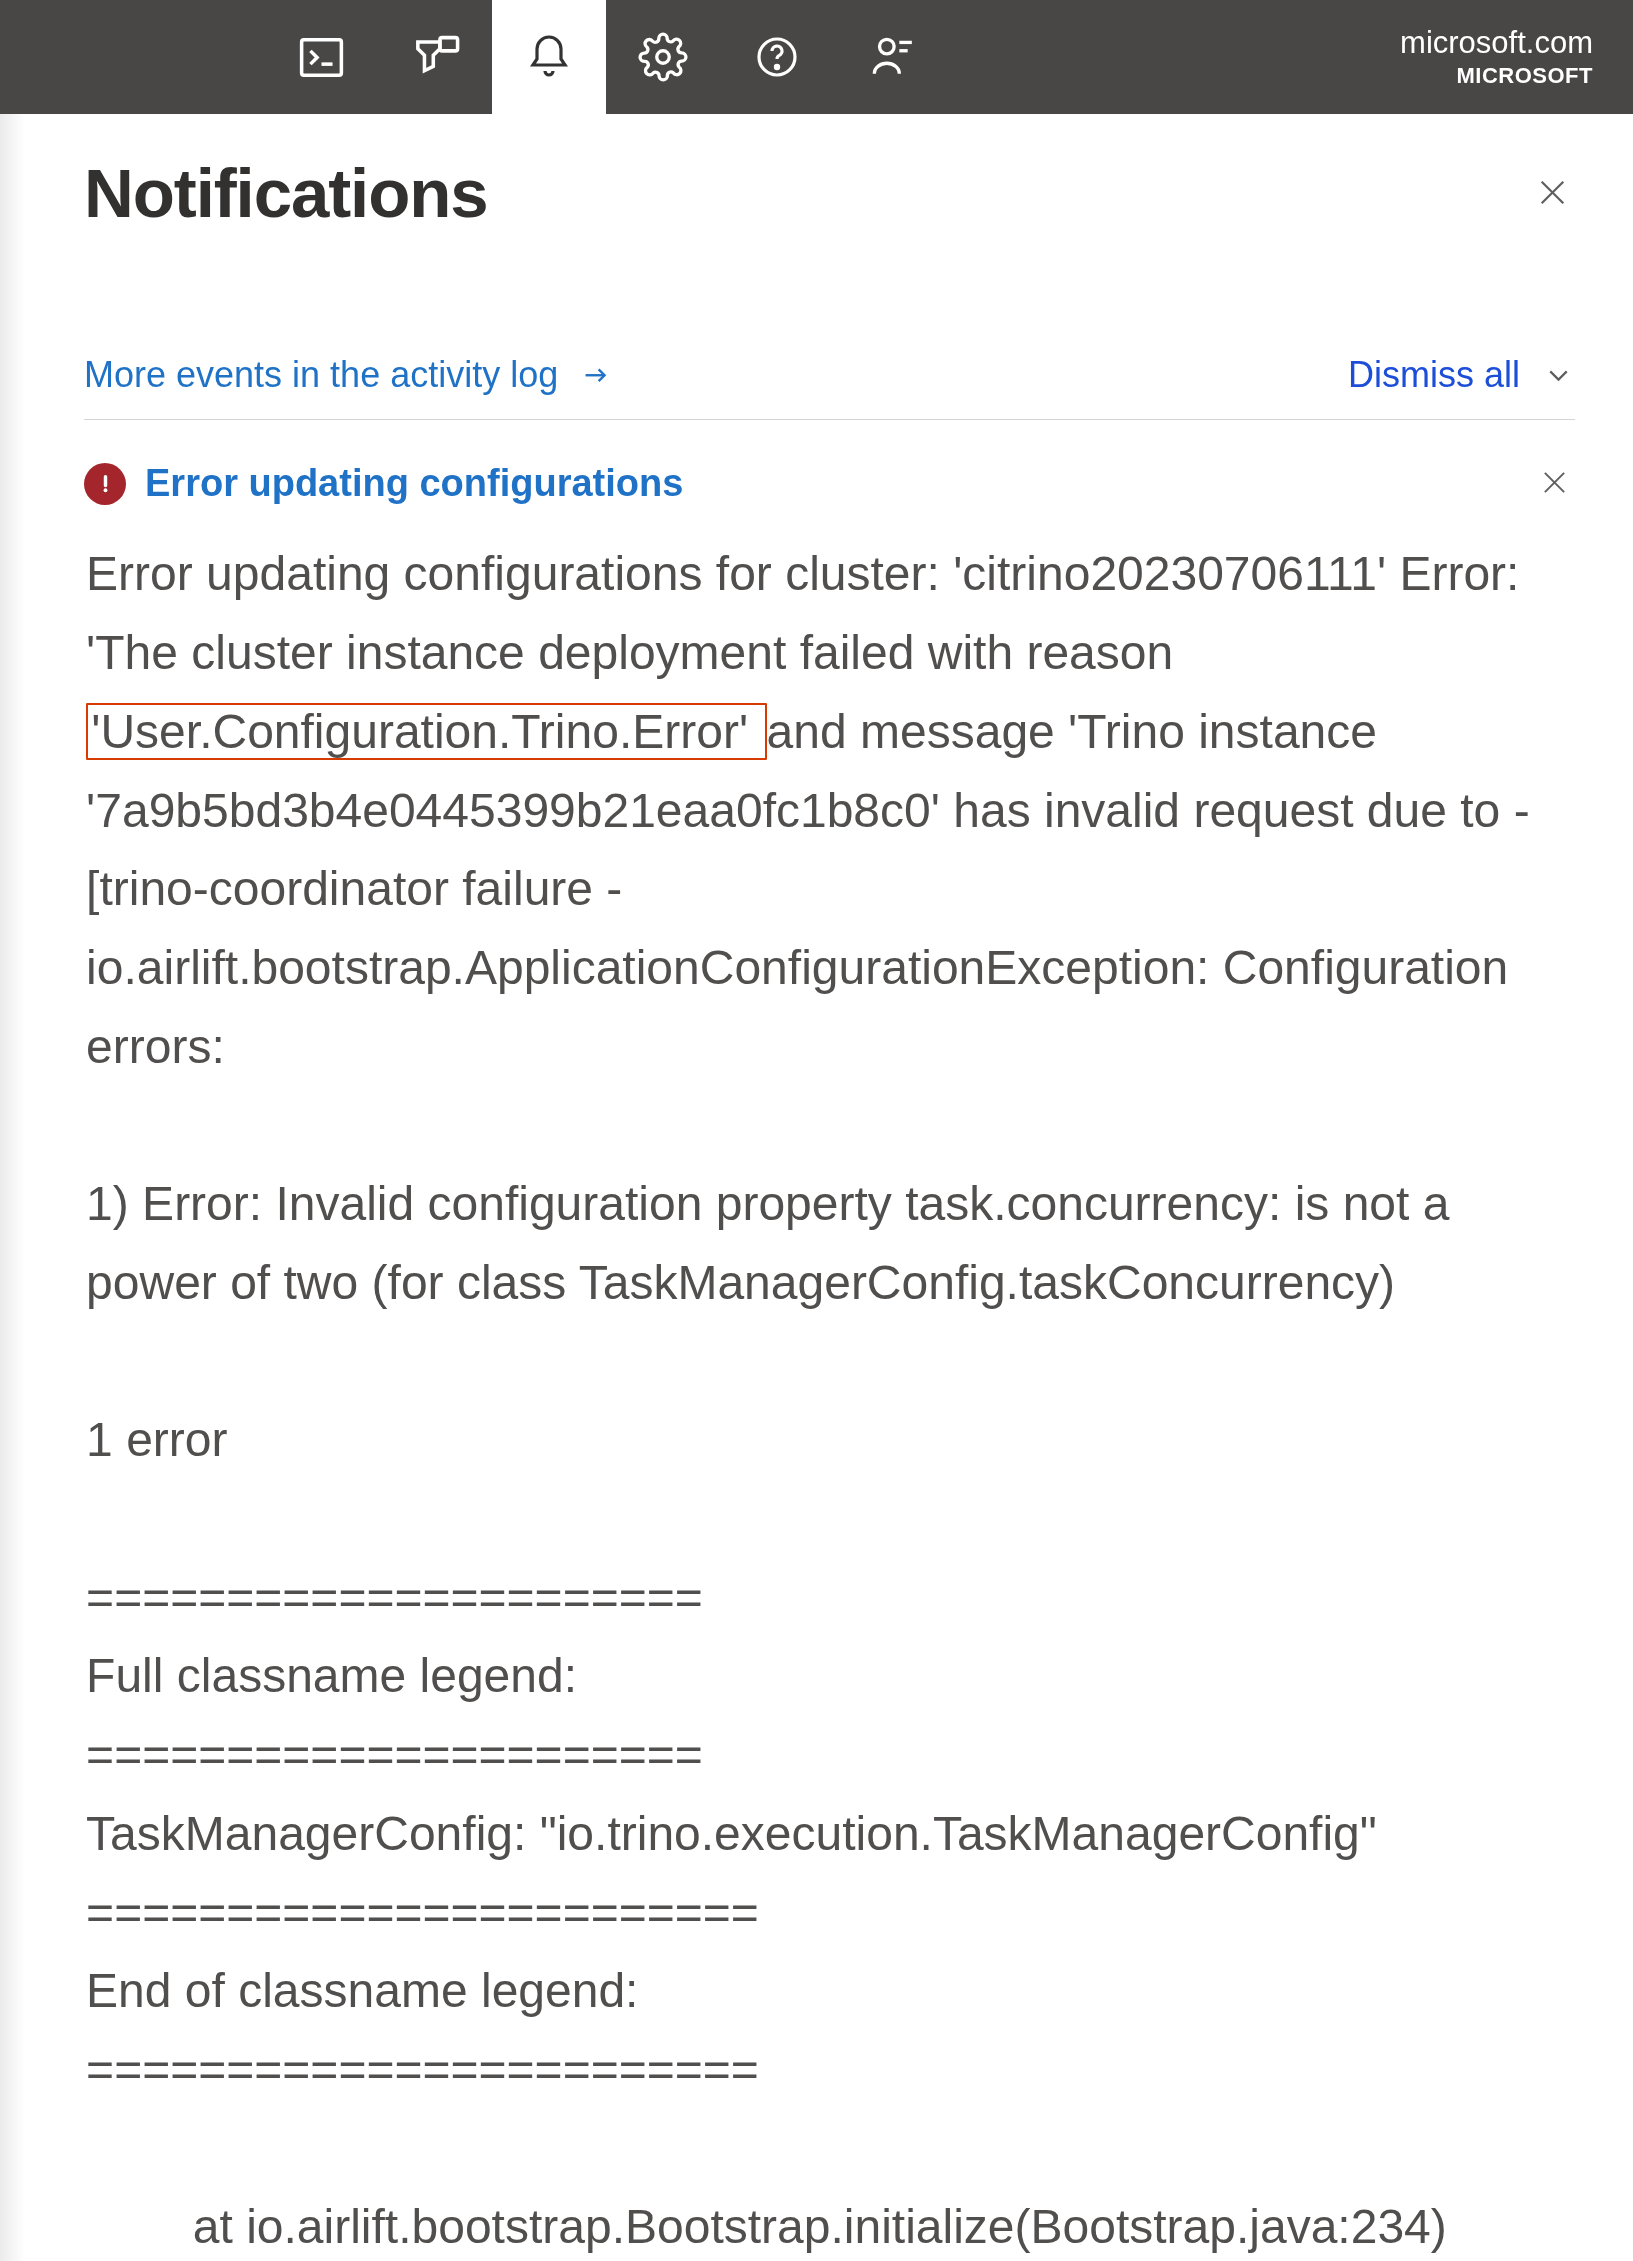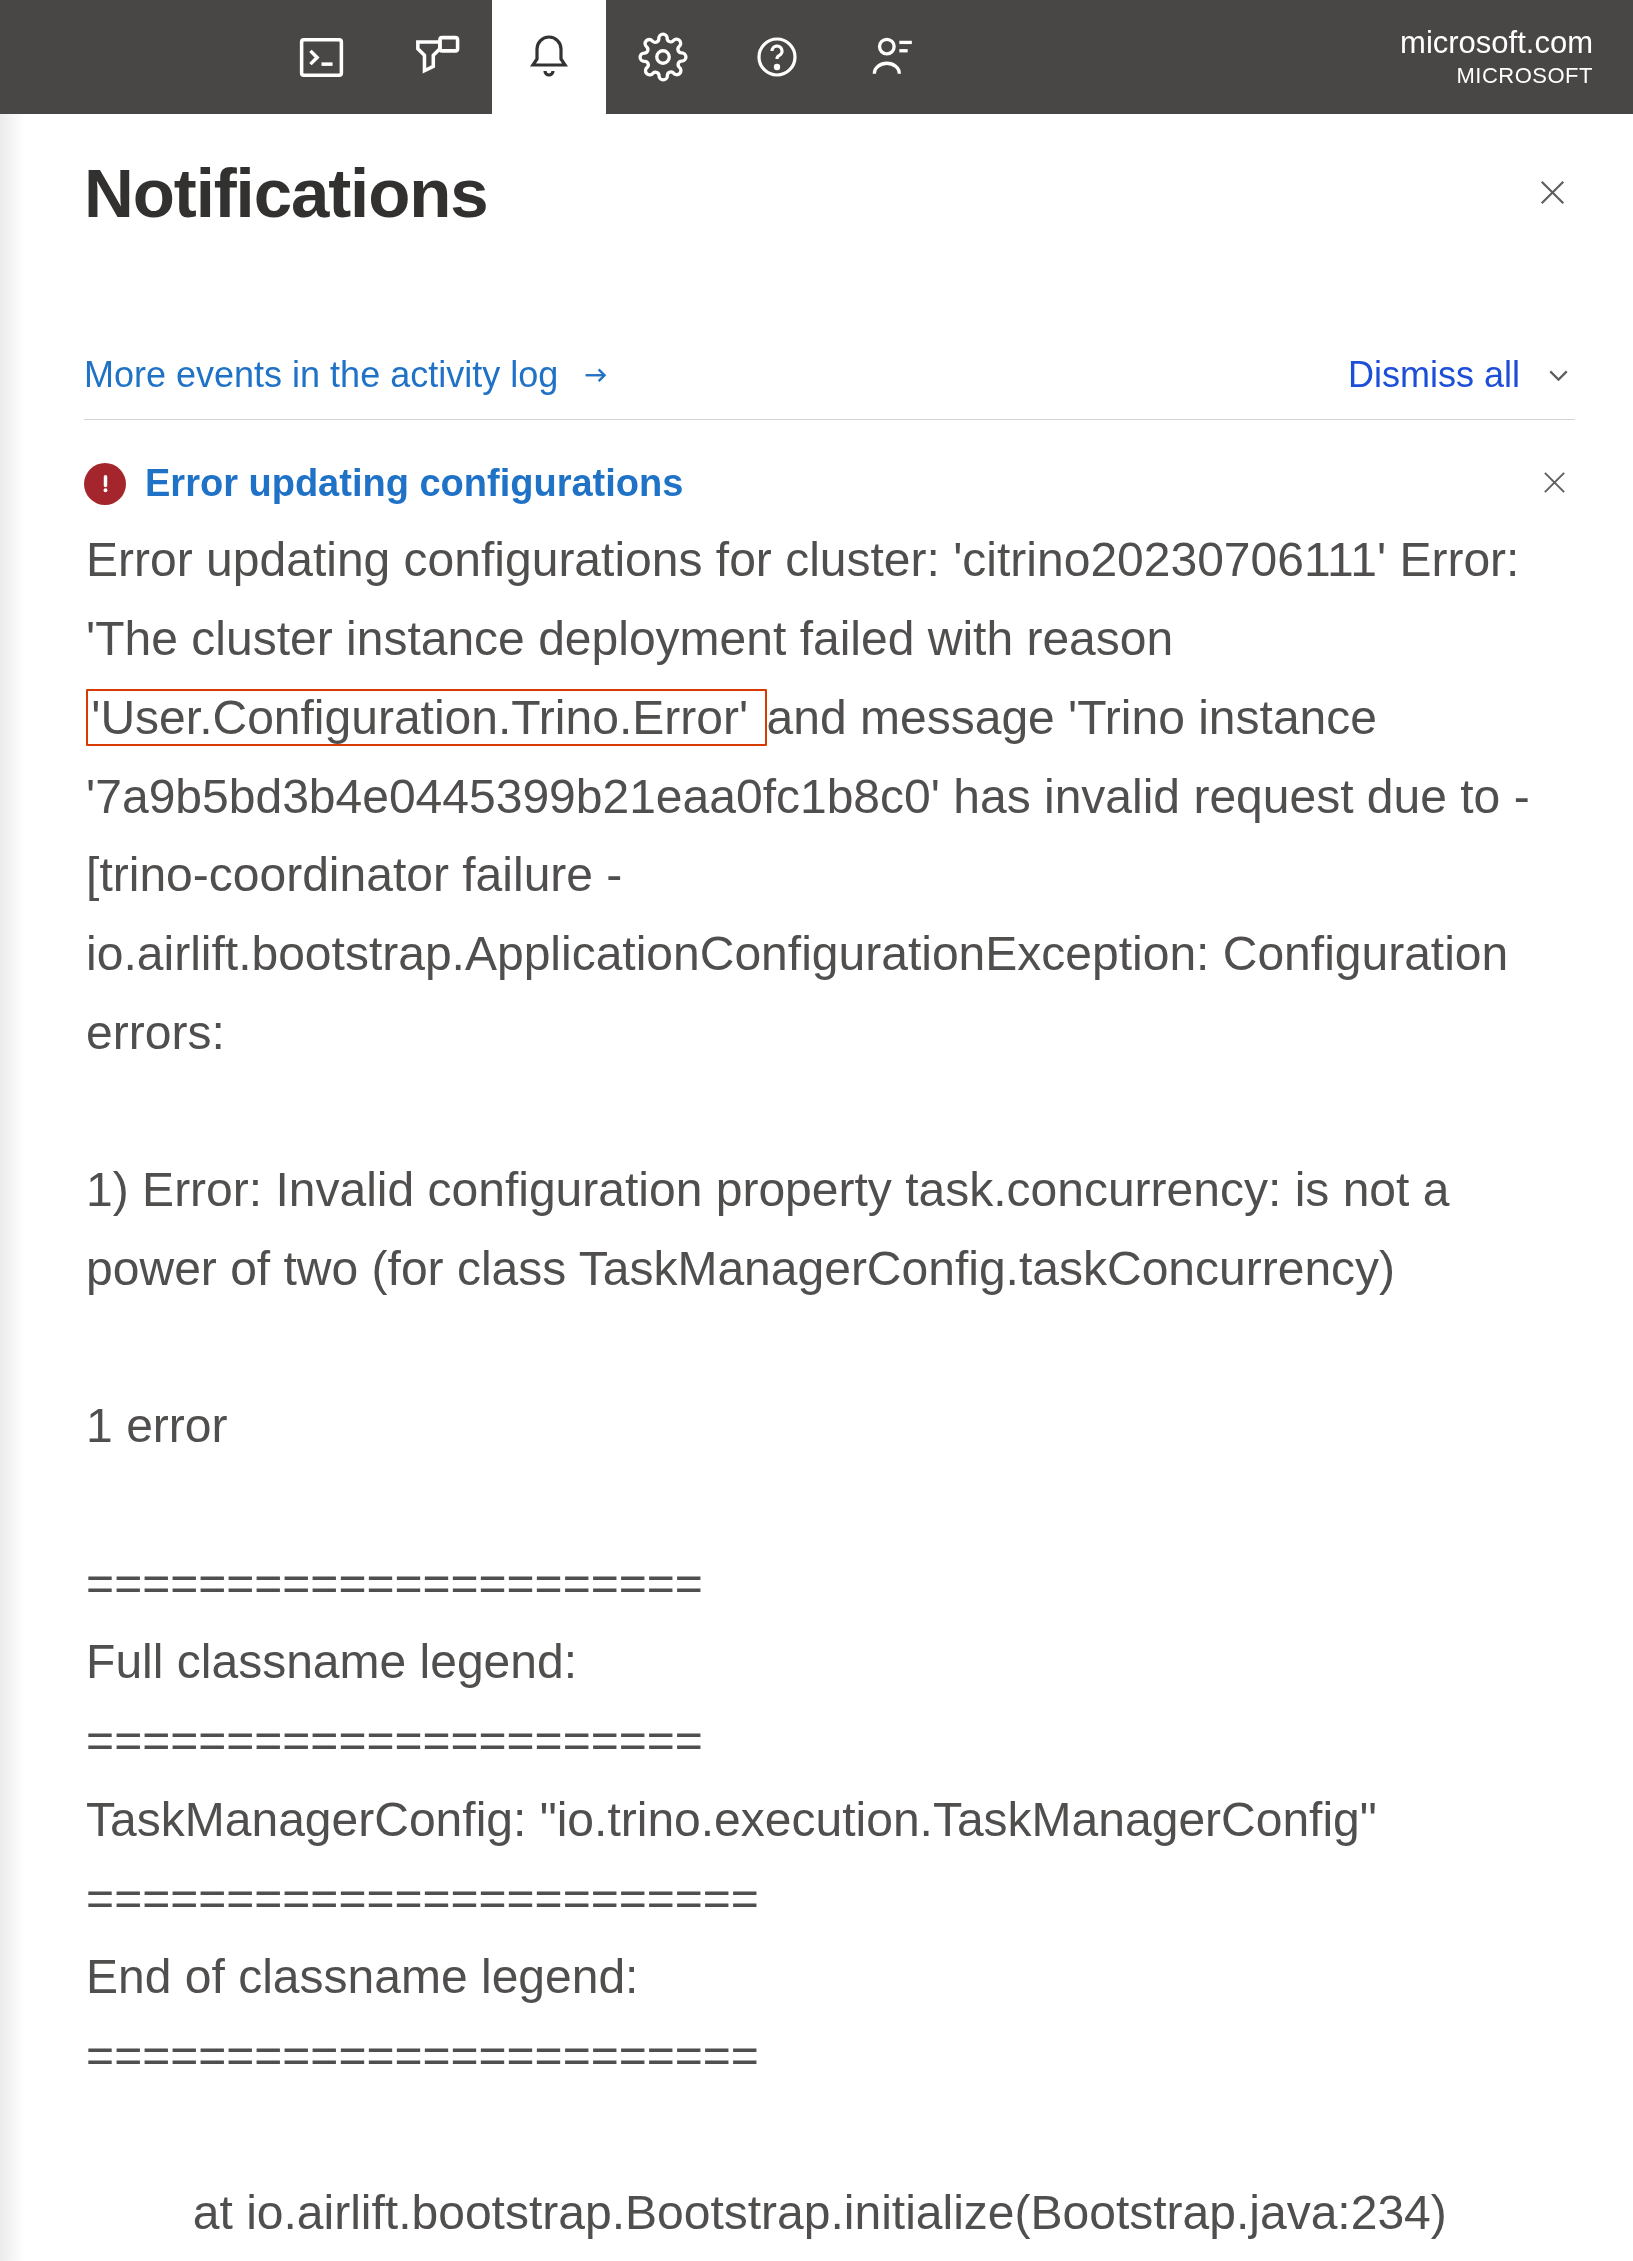--- a/index.html
+++ b/index.html
@@ -41,21 +41,21 @@
   }
   .topbar-right {
     margin-left: auto;
     display: flex;
     flex-direction: column;
     align-items: flex-end;
     padding-right: 15px;
     color: #ffffff;
   }
   .topbar-domain { font-size: 31px; font-weight: 400; margin-bottom: 1.1px; }
-  .topbar-org { font-size: 22px; font-weight: 400; letter-spacing: 0.5px; }
+  .topbar-org { font-size: 22px; font-weight: 700; letter-spacing: 0.5px; }
 
   .panel {
     padding: 40px 58px 32px 84px;
     position: relative;
   }
   .panel-header {
     display: flex;
     align-items: center;
     justify-content: space-between;
     margin-bottom: 121px;
@@ -94,21 +94,21 @@
   }
   .dismiss { color: #1d4ed8; cursor: pointer; }
 
   .notif {
     padding-top: 42px;
   }
   .notif-head {
     display: flex;
     align-items: center;
     gap: 19px;
-    margin-bottom: 16px;
+    margin-bottom: 30px;
   }
   .error-badge {
     width: 42px; height: 42px;
     border-radius: 50%;
     background: #A4262C;
     display: flex; align-items: center; justify-content: center;
   }
   .notif-title {
     color: #1F72C6;
     font-size: 38px;

